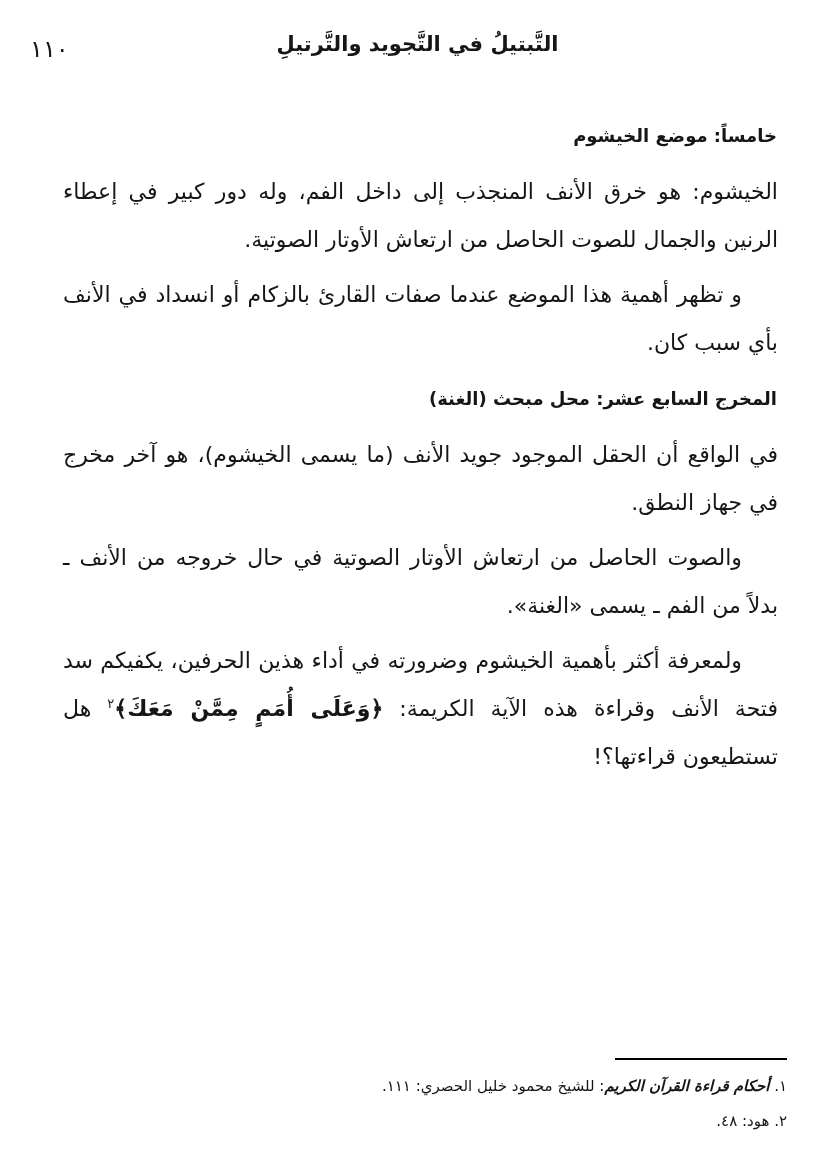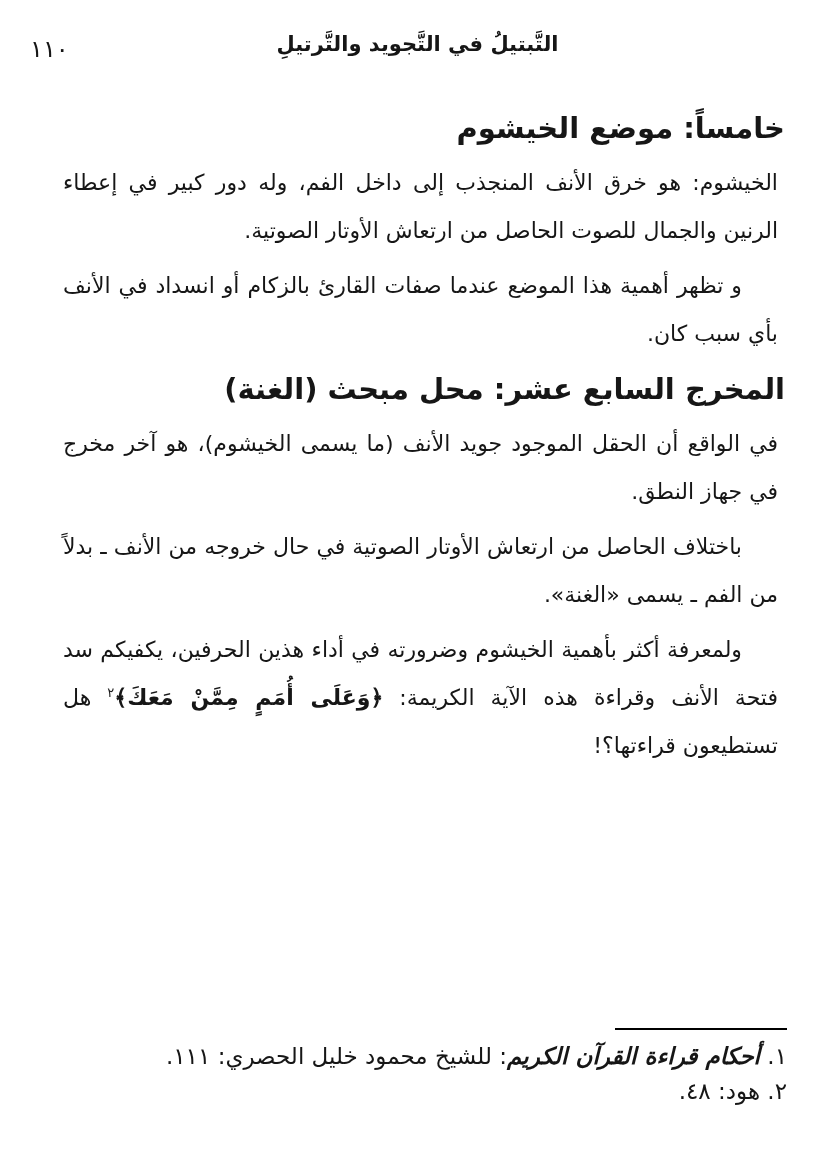--- a/index.html
+++ b/index.html
@@ -40,40 +40,40 @@
   .body-text {
     position: absolute;
     top: 104px;
     right: 50px;
     left: 56px;
     font-size: 22px;
     line-height: 48px;
     text-align: justify;
   }
   .body-text h2 {
-    margin: 0;
-    font-size: 29px;
+    margin: 8px;
+    font-size: 18px;
     font-weight: bold;
     line-height: 48px;
     text-align: right;
   }
   .body-text p { margin: 7px; }
   .body-text p.indent { text-indent: 36px; }
   sup.fn-ref {
     font-size: 13px;
     line-height: 0;
     vertical-align: super;
   }
   .quran { font-weight: bold; }
   .footnotes {
     position: absolute;
     right: 48px;
     left: 56px;
-    bottom: 60px;
-    font-size: 23px;
+    bottom: 30px;
+    font-size: 15px;
     line-height: 35px;
     text-align: right;
   }
   .fn-rule {
     width: 172px;
     height: 0;
     border-top: 2px solid #000000;
     margin-bottom: 9px;
   }
   .fn-book-title { font-weight: bold; font-style: italic; }
@@ -92,21 +92,21 @@
     <h2>خامساً: موضع الخيشوم</h2>
 
     <p>الخيشوم: هو خرق الأنف المنجذب إلى داخل الفم، وله دور كبير في إعطاء الرنين والجمال للصوت الحاصل من ارتعاش الأوتار الصوتية.</p>
 
     <p class="indent">و تظهر أهمية هذا الموضع عندما صفات القارئ بالزكام أو انسداد في الأنف بأي سبب كان.</p>
 
     <h2>المخرج السابع عشر: محل مبحث (الغنة)</h2>
 
     <p>في الواقع أن الحقل الموجود جويد الأنف (ما يسمى الخيشوم)، هو آخر مخرج في جهاز النطق.</p>
 
-    <p class="indent">باختلاف الحاصل من ارتعاش الأوتار الصوتية في حال خروجه من الأنف ـ بدلاً من الفم ـ يسمى «الغنة».</p>
+    <p class="indent">والصوت الحاصل من ارتعاش الأوتار الصوتية في حال خروجه من الأنف ـ بدلاً من الفم ـ يسمى «الغنة».</p>
 
 
     <p class="indent"><span>ولمعرفة أكثر بأهمية الخيشوم وضرورته في أداء هذين الحرفين، يكفيكم سد فتحة الأنف وقراءة هذه الآية الكريمة: </span><span class="quran">﴿وَعَلَى أُمَمٍ مِمَّنْ مَعَكَ﴾</span><sup class="fn-ref">٢</sup><span> هل تستطيعون قراءتها؟!</span></p>
   </main>
 
   <footer class="footnotes">
     <div class="fn-rule"></div>
     <div class="footnote"><span>١. </span><span class="fn-book-title">أحكام قراءة القرآن الكريم</span><span>: للشيخ محمود خليل الحصري: ١١١.</span></div>
     <div class="footnote">٢. هود: ٤٨.</div>
   </footer>

